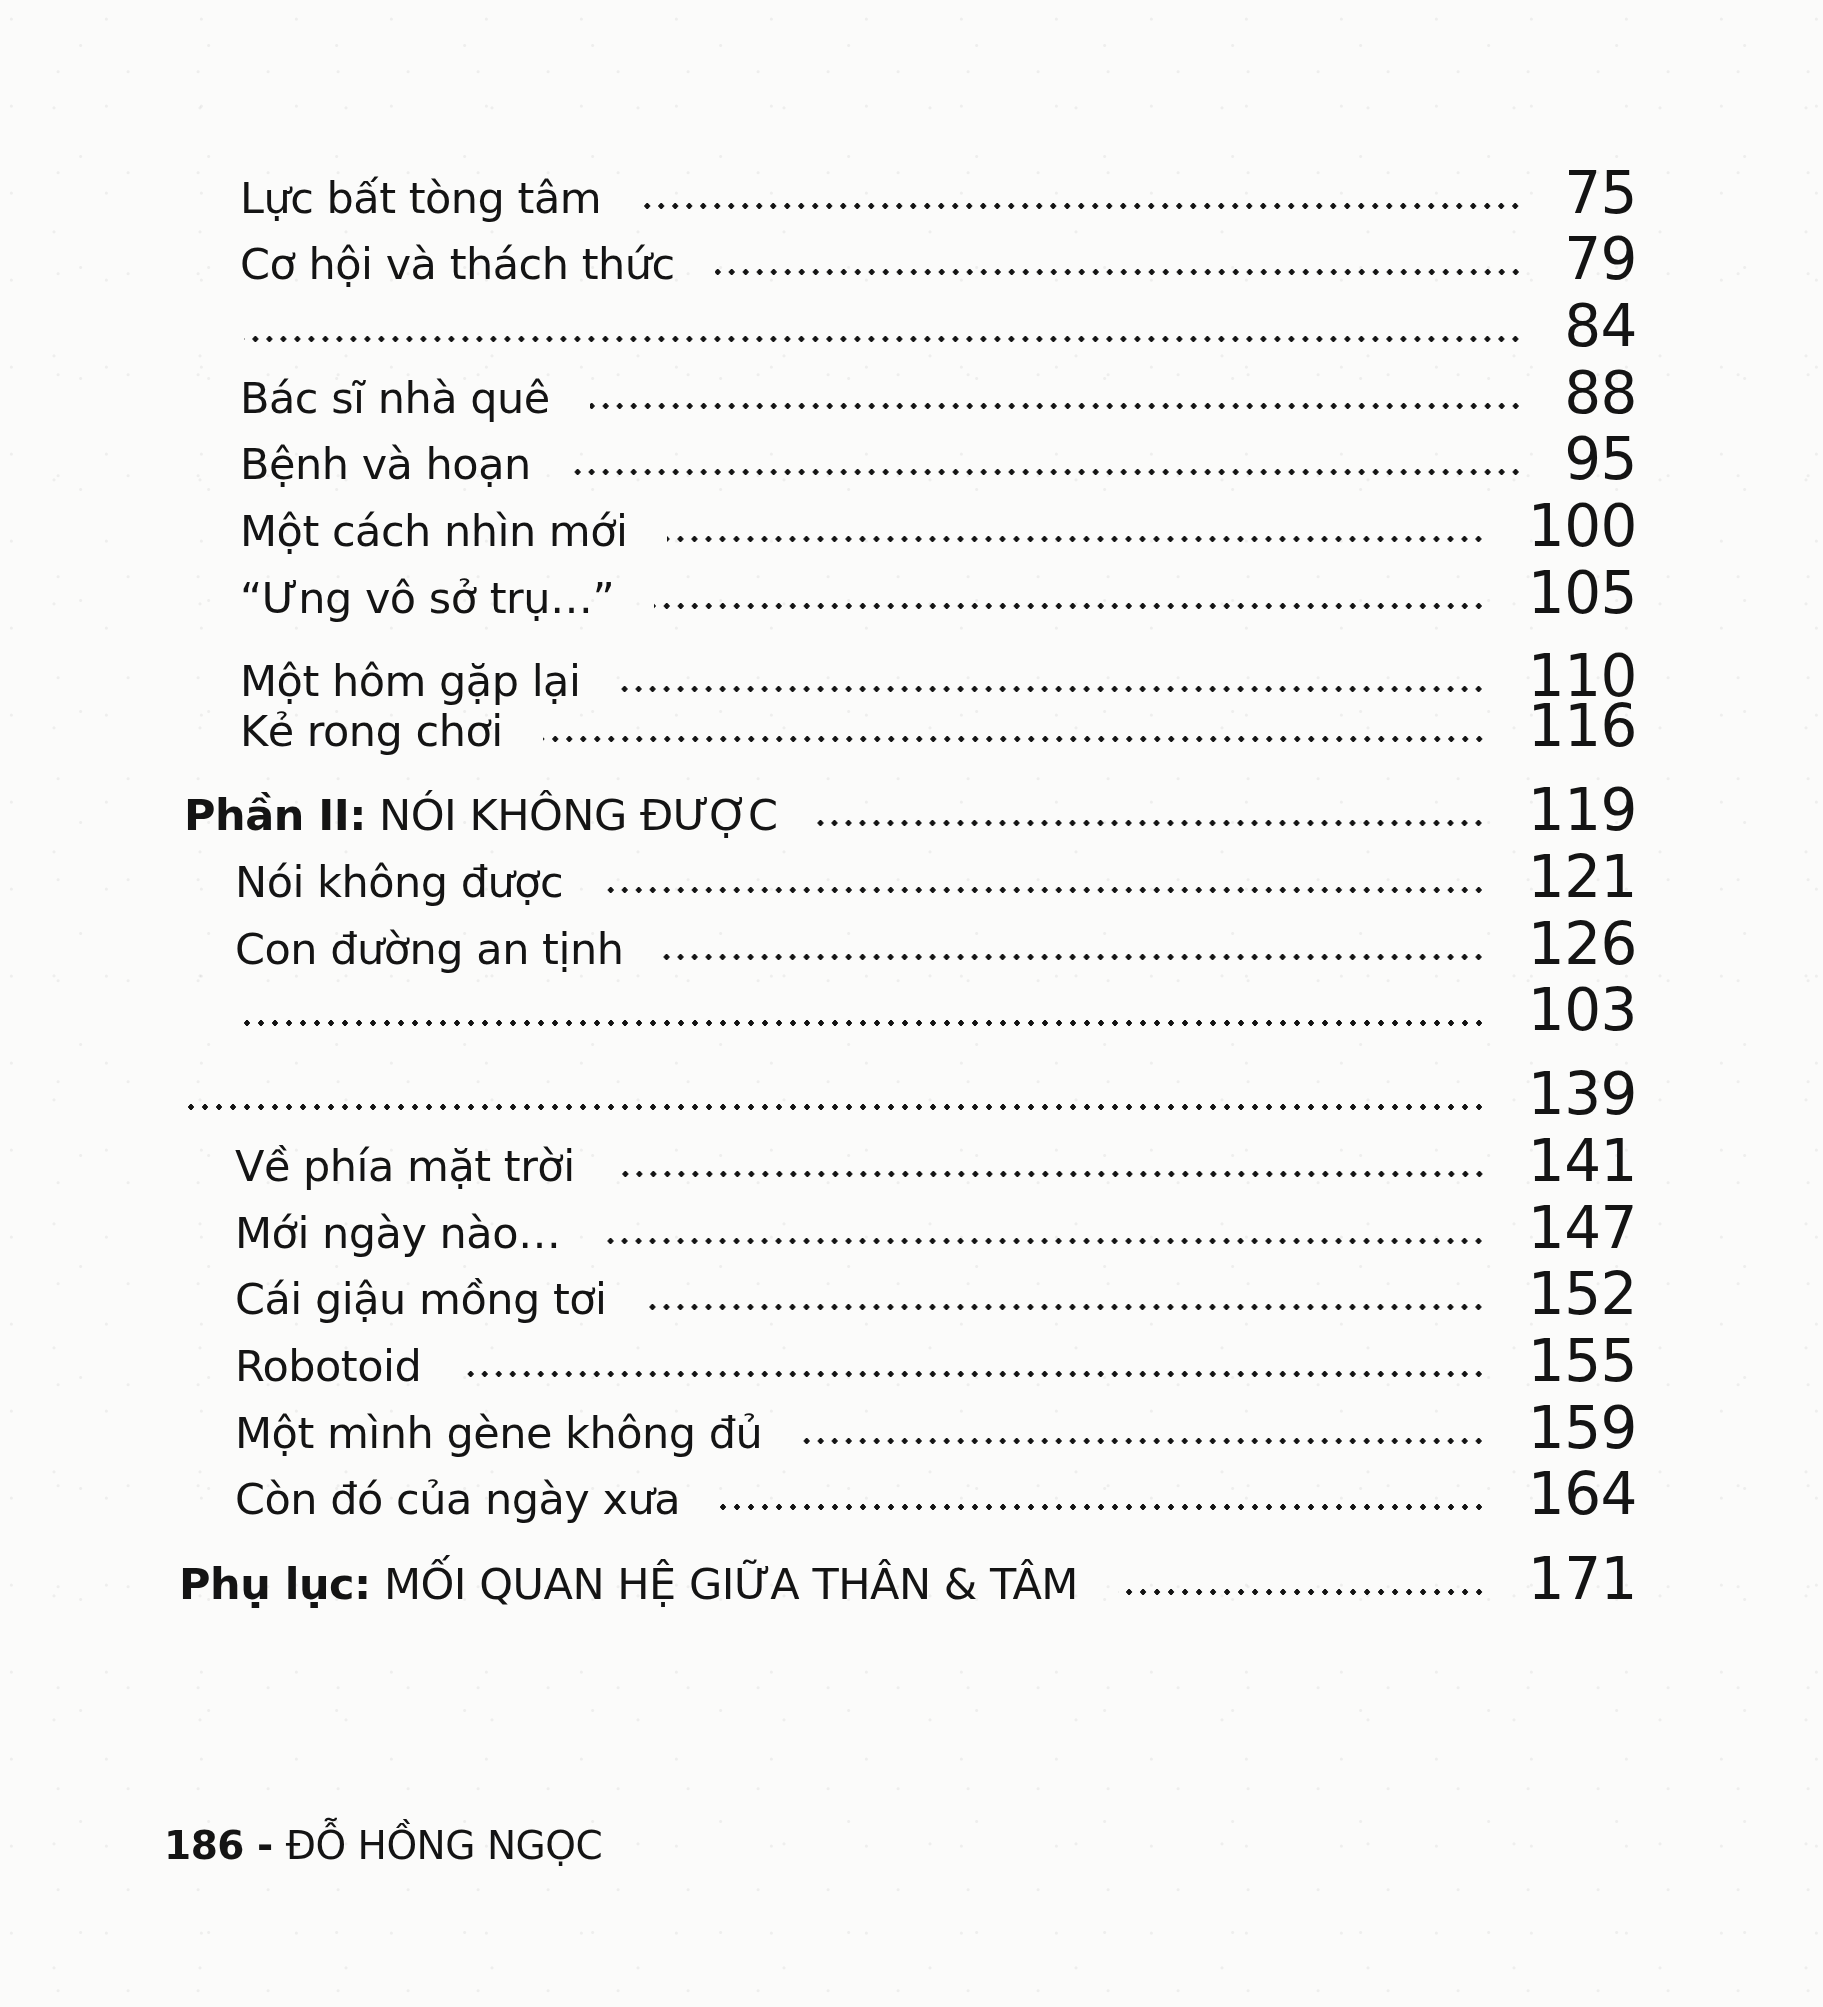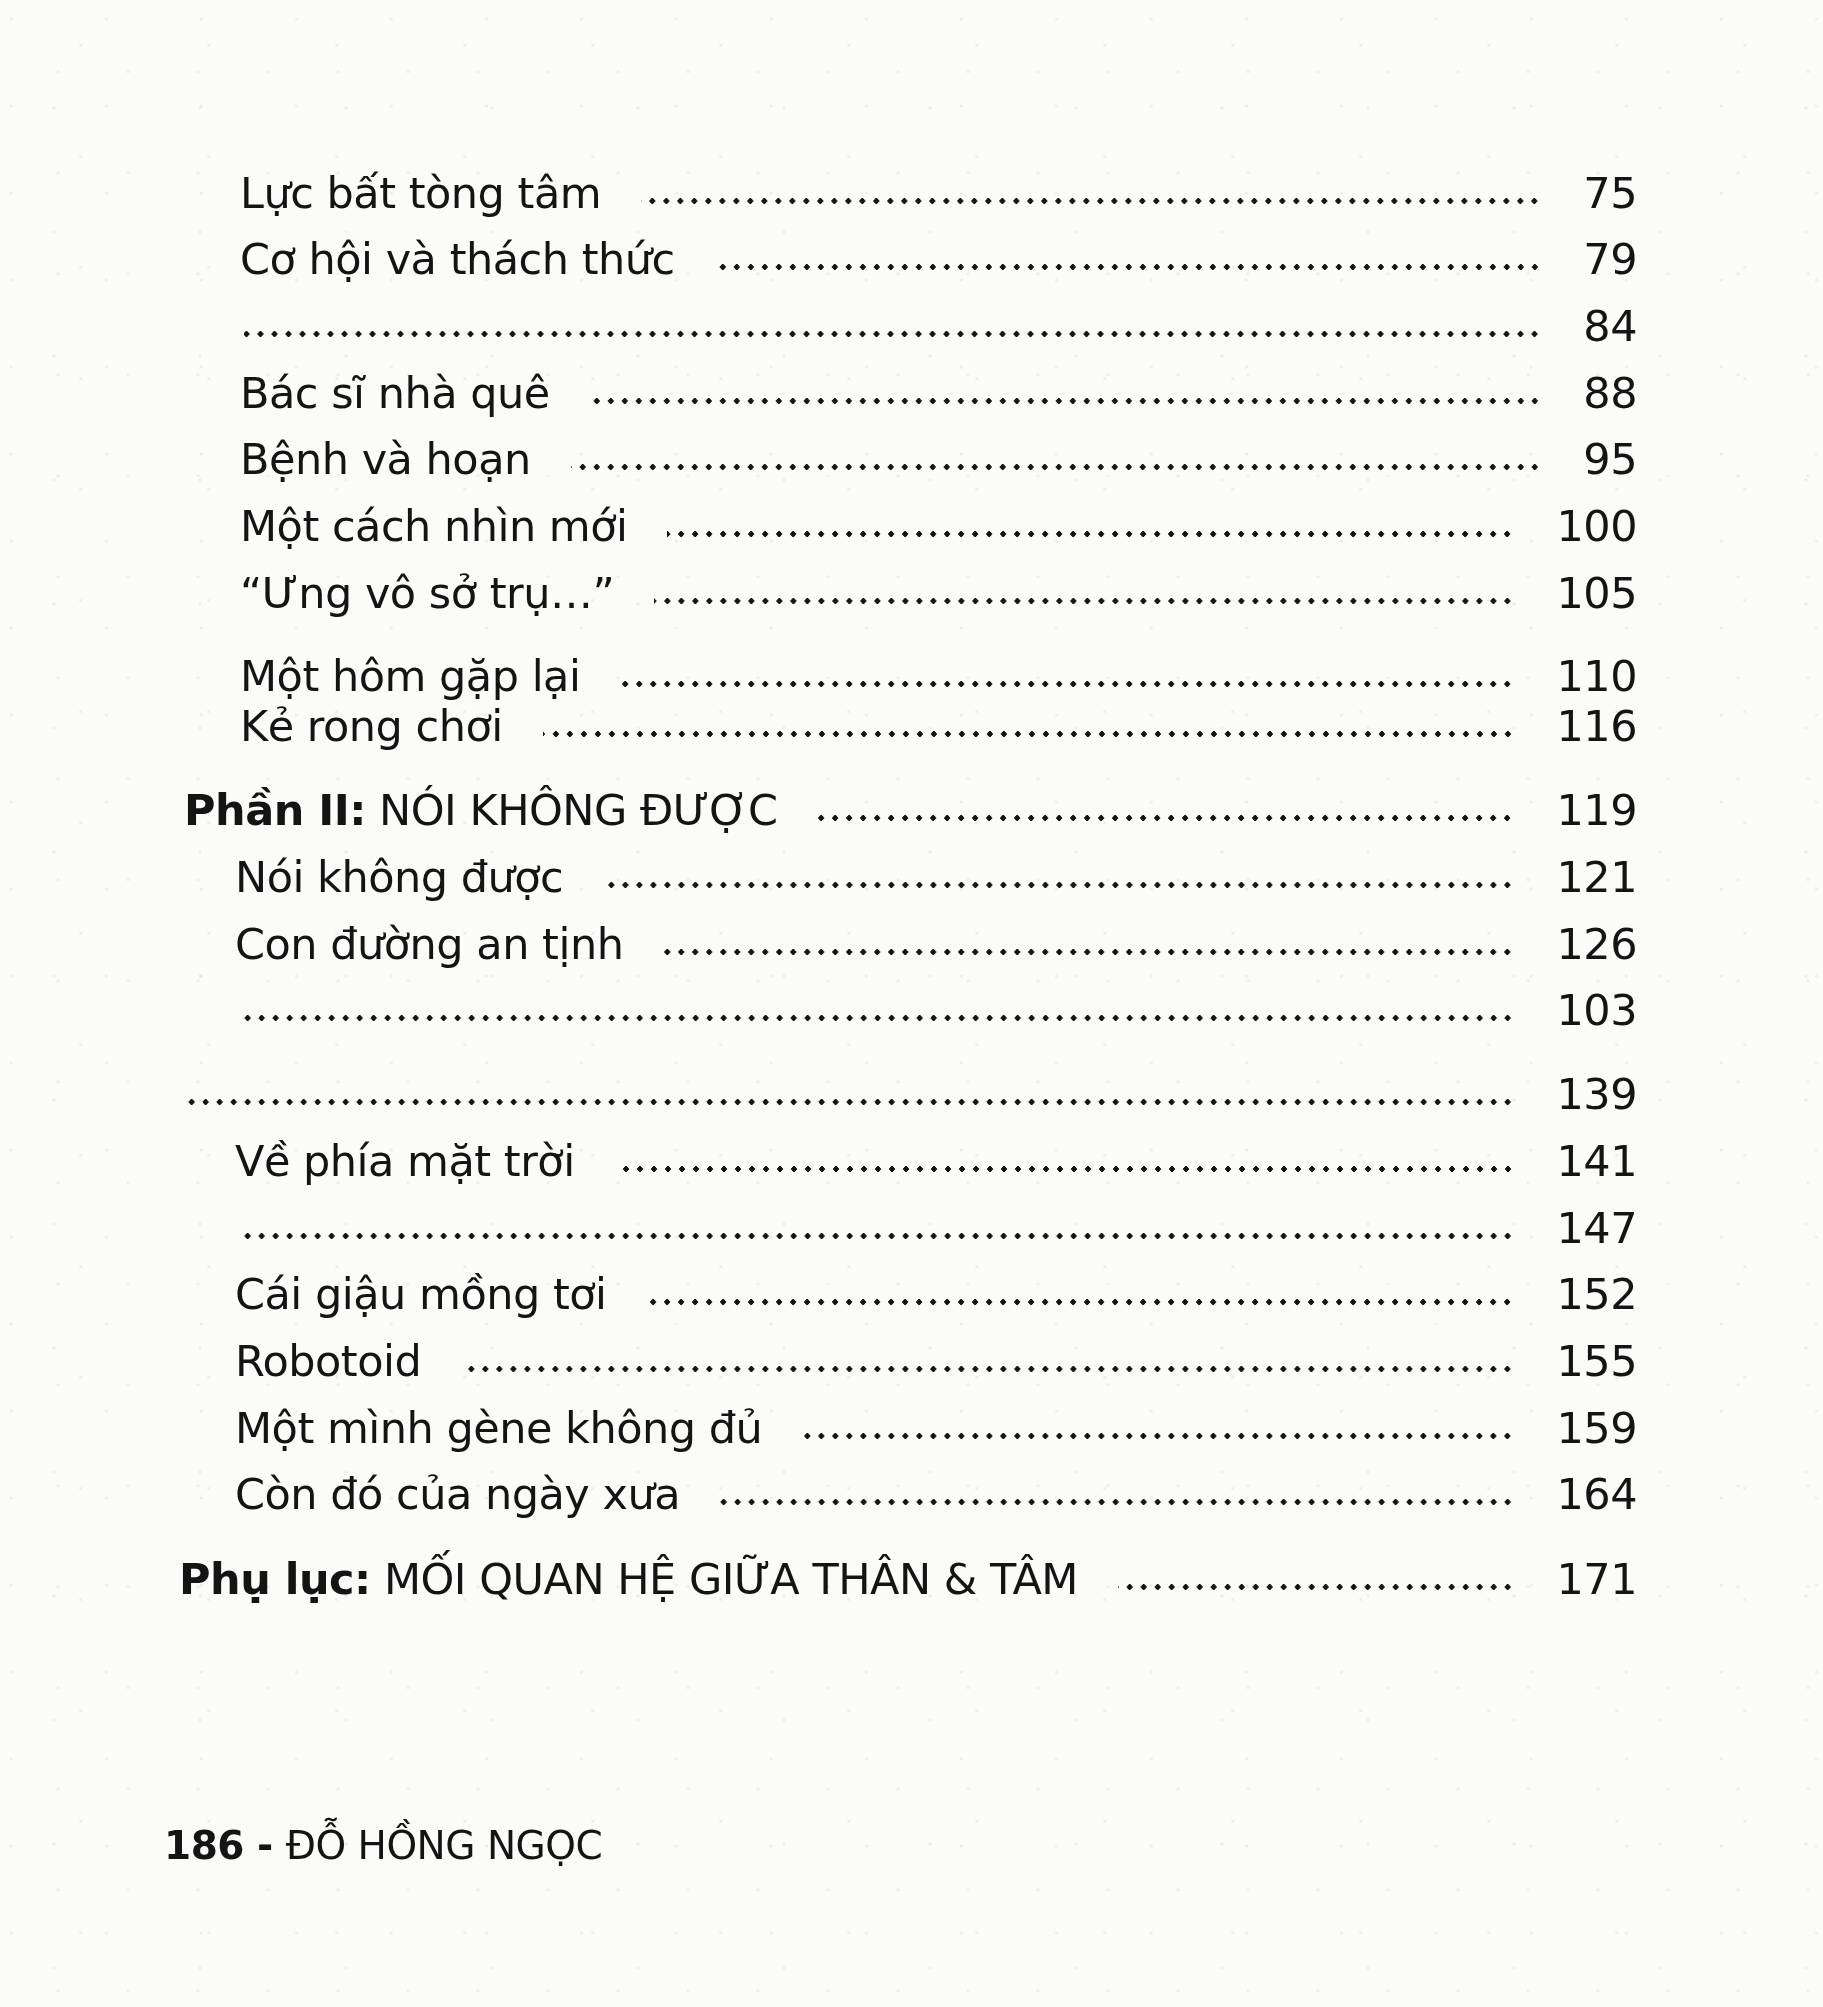--- a/index.html
+++ b/index.html
@@ -57,21 +57,21 @@
       align-self: baseline;
       background-image: radial-gradient(circle, #141414 2.5px, transparent 2.9px);
       background-size: 14px 9.8px;
       background-repeat: repeat-x;
       background-position: right center;
       transform: translateY(-2px);
     }
     .toc-row .page {
       flex: 0 0 auto;
       white-space: nowrap;
-      font-size: 43px;
+      font-size: 58px;
     }
     .sub { left: 240px; }
     .sub2 { left: 235px; }
     .part { left: 184px; }
     .footer {
       position: absolute;
       left: 164px;
       top: 1796px;
       font-size: 39px;
       line-height: 59px;
@@ -158,20 +158,21 @@
   <div class="toc-row part" style="top:1062px">
     <span class="leader"></span>
     <span class="page">139</span>
   </div>
   <div class="toc-row sub2" style="top:1129px">
     <span class="title">Về phía mặt trời</span>
     <span class="leader"></span>
     <span class="page">141</span>
   </div>
   <div class="toc-row sub2" style="top:1196px">
+    <span class="title">Mới ngày nào…</span>
     <span class="leader"></span>
     <span class="page">147</span>
   </div>
   <div class="toc-row sub2" style="top:1262px">
     <span class="title">Cái giậu mồng tơi</span>
     <span class="leader"></span>
     <span class="page">152</span>
   </div>
   <div class="toc-row sub2" style="top:1329px">
     <span class="title">Robotoid</span>

